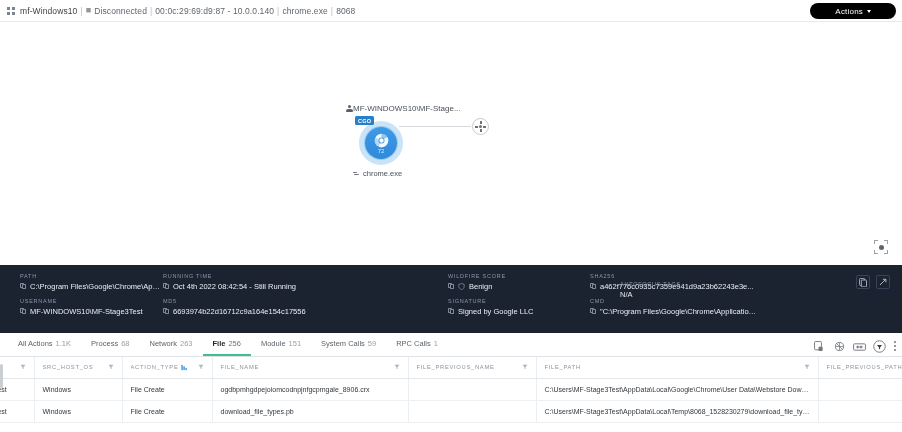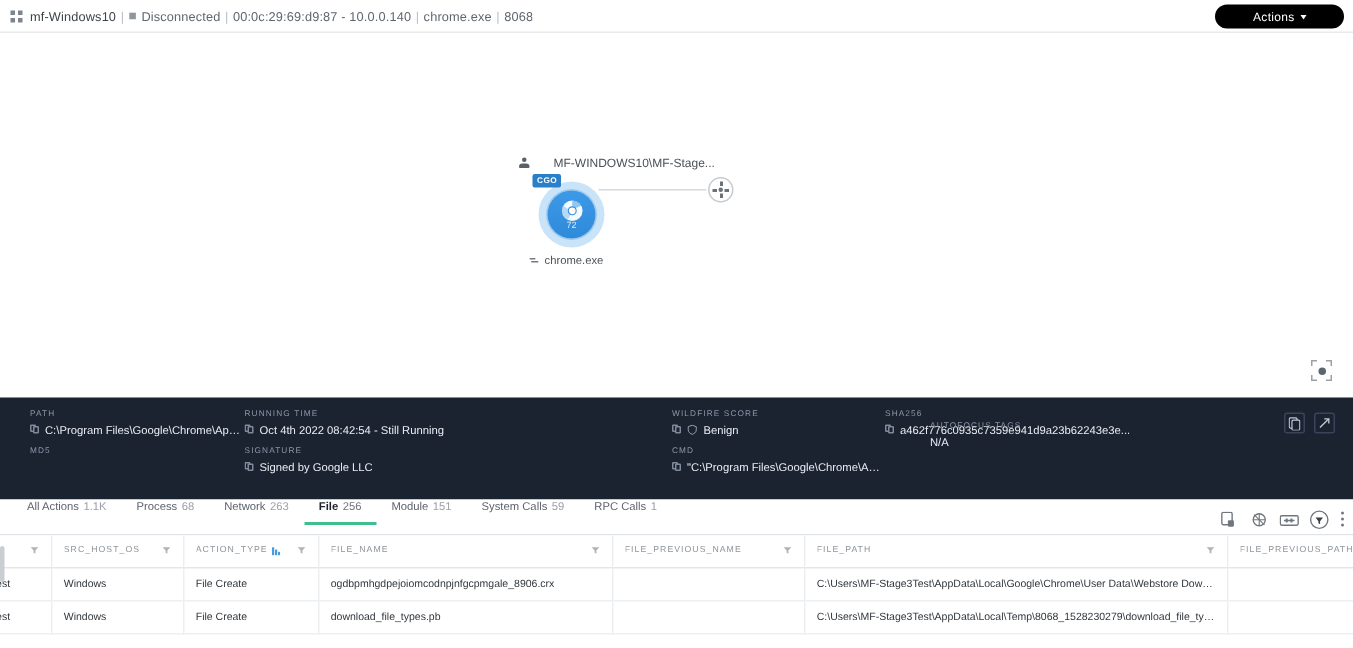--- a/index.html
+++ b/index.html
@@ -49,21 +49,21 @@
   .chev { width: 0; height: 0; border-left: 2.5px solid transparent; border-right: 2.5px solid transparent; border-top: 3px solid #fff; display:inline-block; }
 
   
   .graph {
     position: relative;
     height: 243px; width: 100%;
     background: #ffffff;
     overflow: hidden;
   }
   .node-group { position: absolute; left: 345px; top: 82px; }
-  .owner-row { display: flex; align-items: center; gap: 16px; margin-left: 1px; }
+  .owner-row { display: flex; align-items: center; gap: 0; margin-left: 1px; }
   .owner-icon { width: 7px; height: 8px; position: relative; flex:none; }
   .owner-icon .head { position:absolute; left:2px; top:0; width:3px; height:3px; border-radius:50%; background:#5a6069; }
   .owner-icon .body { position:absolute; left:0; top:4px; width:7px; height:3.5px; border-radius:3px 3px 1px 1px; background:#5a6069; }
   .owner-text { font-size: 8px; color: #4a5057; white-space: nowrap; }
 
   .node-wrap { position: relative; margin-top: 8px; margin-left: 14px; width: 44px; height: 44px; }
   .halo {
     position: absolute; inset: 0;
     border-radius: 50%;
     background: #a8d3f5;
@@ -160,21 +160,21 @@
   .detail-actions { position: absolute; right: 12px; top: 10px; display: flex; gap: 6px; }
   .dbtn {
     width: 14px; height: 14px; border: 1px solid #39445a; border-radius: 2px;
     display: flex; align-items: center; justify-content: center; cursor: pointer;
     background: #1b2230;
   }
   .dbtn svg { display: block; }
 
   
   .tabs {
-    height: 24px; display: flex; align-items: flex-start;
+    height: 24px; display: flex; align-items: flex-end;
     border-bottom: 1px solid #dfe3e7;
     background: #fff;
     padding-left: 8px;
     position: relative;
   }
   .tab {
     font-size: 7.5px; color: #5d646b;
     padding: 0 10px 6px 10px;
     cursor: pointer; white-space: nowrap;
     border-bottom: 2px solid transparent;
@@ -361,23 +361,40 @@
         <div class="fld-label">SHA256</div>
         <div class="fld-value">
           <span class="copy-ico">
               <i class="back"></i>
               <i class="front"></i>
             </span>
           <span class="txt">a462f776c0935c7359e941d9a23b62243e3e...</span>
         </div>
       </div>
 
+      <div>
+        <div class="fld-label">USERNAME</div>
+        <div class="fld-value">
+          <span class="copy-ico">
+              <i class="back"></i>
+              <i class="front"></i>
+            </span>
+          <span class="txt">MF-WINDOWS10\MF-Stage3Test</span>
+        </div>
+      </div>
 
       <div>
         <div class="fld-label">MD5</div>
+        <div class="fld-value">
+          <span class="copy-ico">
+              <i class="back"></i>
+              <i class="front"></i>
+            </span>
+          <span class="txt">6693974b22d16712c9a164e154c17556</span>
+        </div>
       </div>
 
       <div>
         <div class="fld-label">SIGNATURE</div>
         <div class="fld-value">
           <span class="copy-ico">
               <i class="back"></i>
               <i class="front"></i>
             </span>
           <span class="txt">Signed by Google LLC</span>

